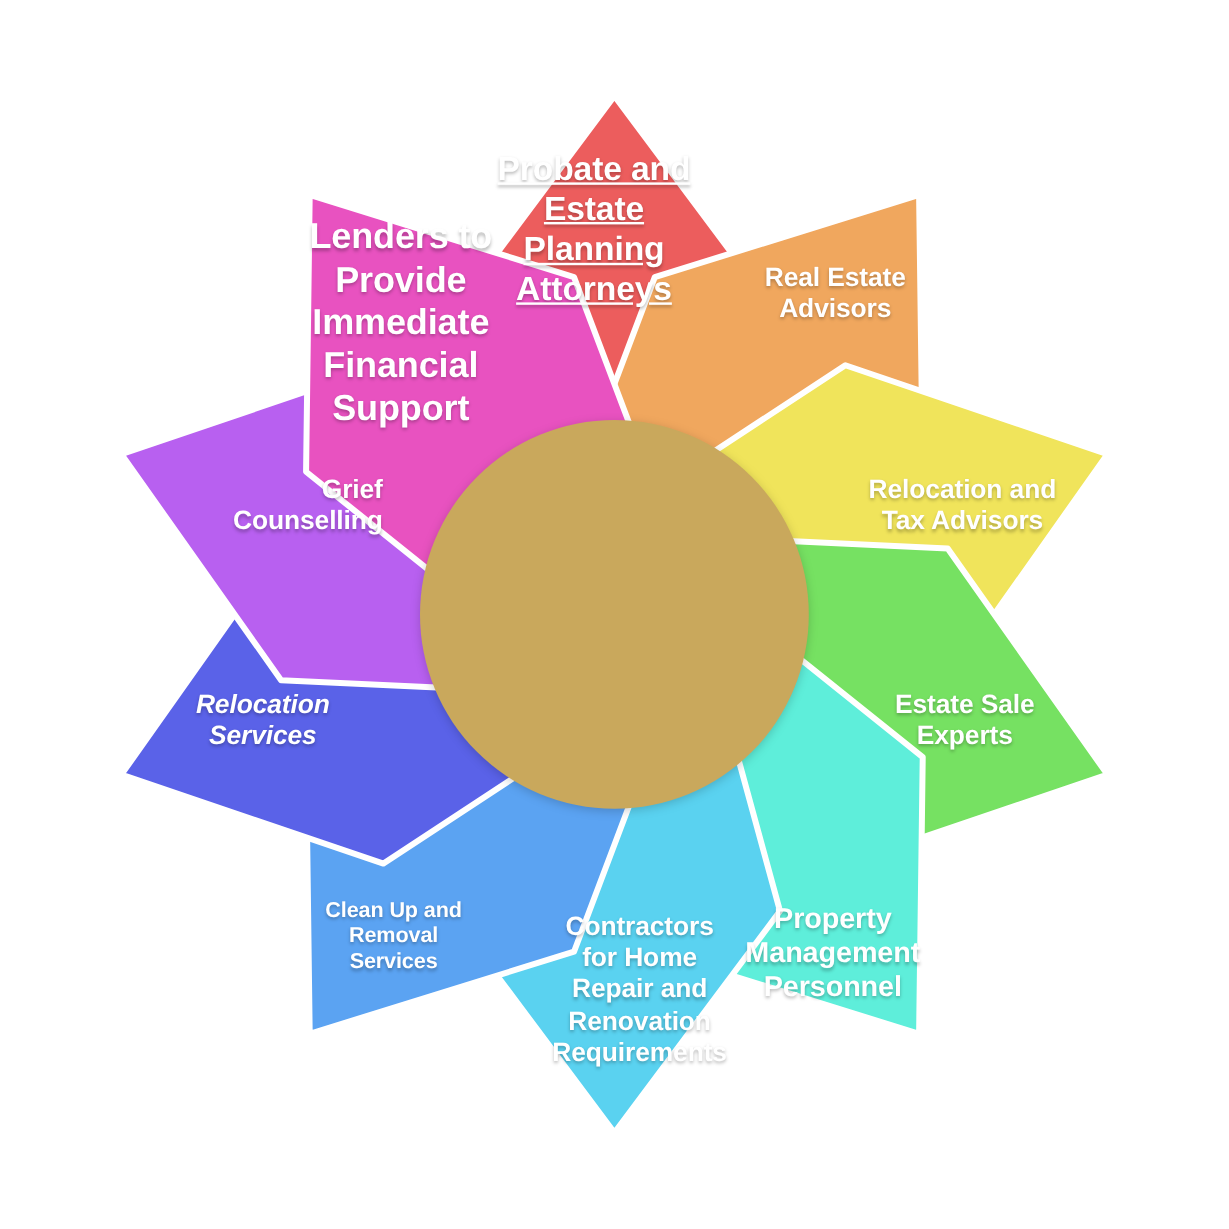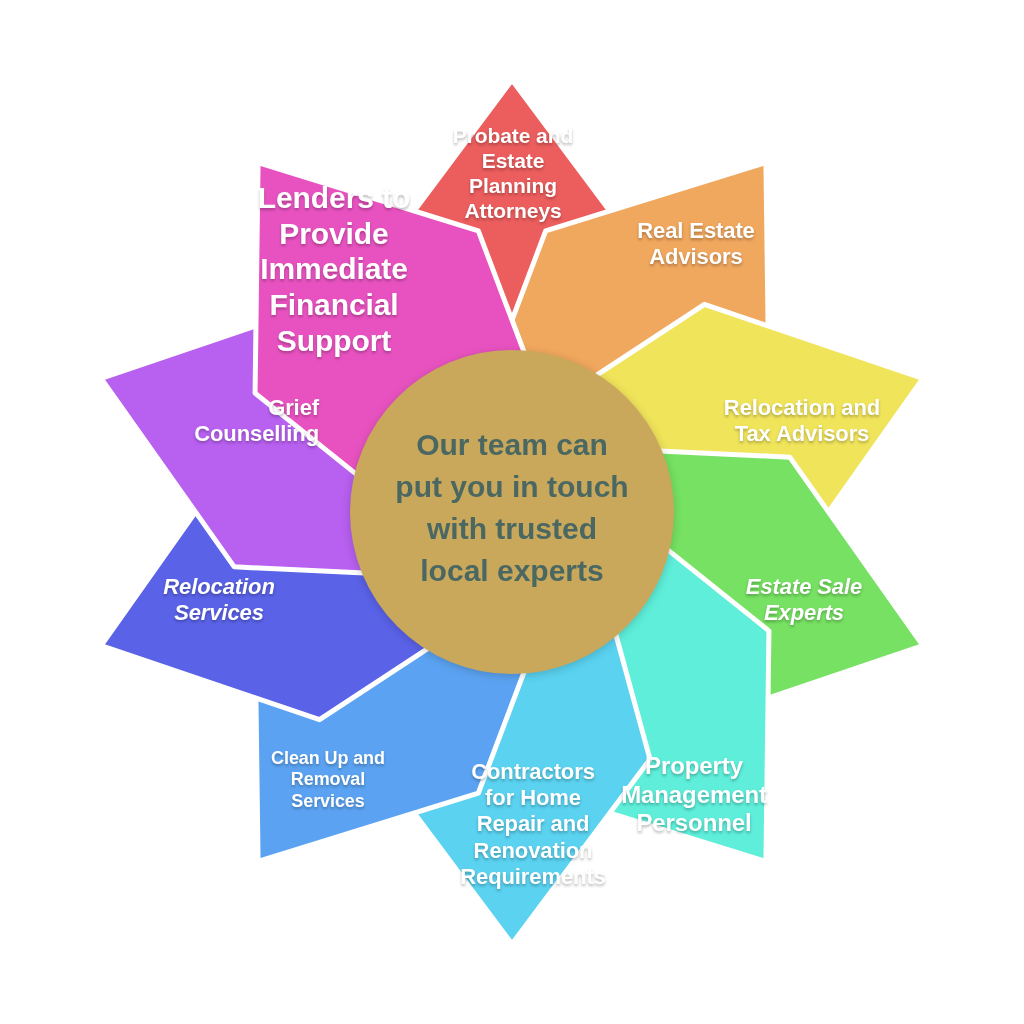--- a/index.html
+++ b/index.html
@@ -73,35 +73,31 @@
         <path class="petal-shape" d="M765.92,861.50 L545.66,793.10 L490.28,646.45 L646.58,532.89 L768.94,630.87 Z" fill="#5EEEDA"></path>
         <path class="petal-shape" d="M512.00,944.00 L374.00,759.20 L415.40,608.00 L608.60,608.00 L650.00,759.20 Z" fill="#5AD2F0"></path>
         <path class="petal-shape" d="M258.08,861.50 L255.06,630.87 L377.42,532.89 L533.72,646.45 L478.34,793.10 Z" fill="#5BA3F2"></path>
         <path class="petal-shape" d="M101.14,645.50 L234.25,457.14 L390.85,449.79 L450.55,633.54 L319.54,719.63 Z" fill="#5A62E8"></path>
         <path class="petal-shape" d="M101.14,378.50 L319.54,304.37 L450.55,390.46 L390.85,574.21 L234.25,566.86 Z" fill="#B860F0"></path>
         <path class="petal-shape" d="M258.08,162.50 L478.34,230.90 L533.72,377.55 L377.42,491.11 L255.06,393.13 Z" fill="#E852C0"></path>
       </g>
     <circle class="hub-circle" id="hub-circle" cx="512" cy="512" r="162" fill="#C9A85C"></circle>
   </svg>
 
-  <div id="hub-text" style="color: rgb(74, 104, 97);">Our team can
-put you in touch
-with trusted
-local experts</div>
 
   <div id="labels-layer">
-      <div class="petal-label" style="font-size: 21px; width: 200px; left: 413px; top: 124px;">Probate and
+      <div class="petal-label" style="font-size: 28px; width: 200px; left: 395px; top: 124px; text-decoration: underline;">Probate and
 Estate
 Planning
 Attorneys</div>
       <div class="petal-label" style="font-size: 22px; width: 200px; left: 596px; top: 218px;">Real Estate
 Advisors</div>
       <div class="petal-label" style="font-size: 22px; width: 210px; left: 697px; top: 395px;">Relocation and
 Tax Advisors</div>
-      <div class="petal-label" style="font-size: 22px; width: 200px; left: 704px; top: 574px; font-style: italic;">Estate Sale
+      <div class="petal-label" style="font-size: 22px; width: 200px; left: 704px; top: 574px;">Estate Sale
 Experts</div>
       <div class="petal-label" style="font-size: 24px; width: 210px; left: 589px; top: 752px;">Property
 Management
 Personnel</div>
       <div class="petal-label" style="font-size: 22px; width: 210px; left: 428px; top: 759px;">Contractors
 for Home
 Repair and
 Renovation
 Requirements</div>
       <div class="petal-label" style="font-size: 18px; width: 210px; left: 223px; top: 748px;">Clean Up and

